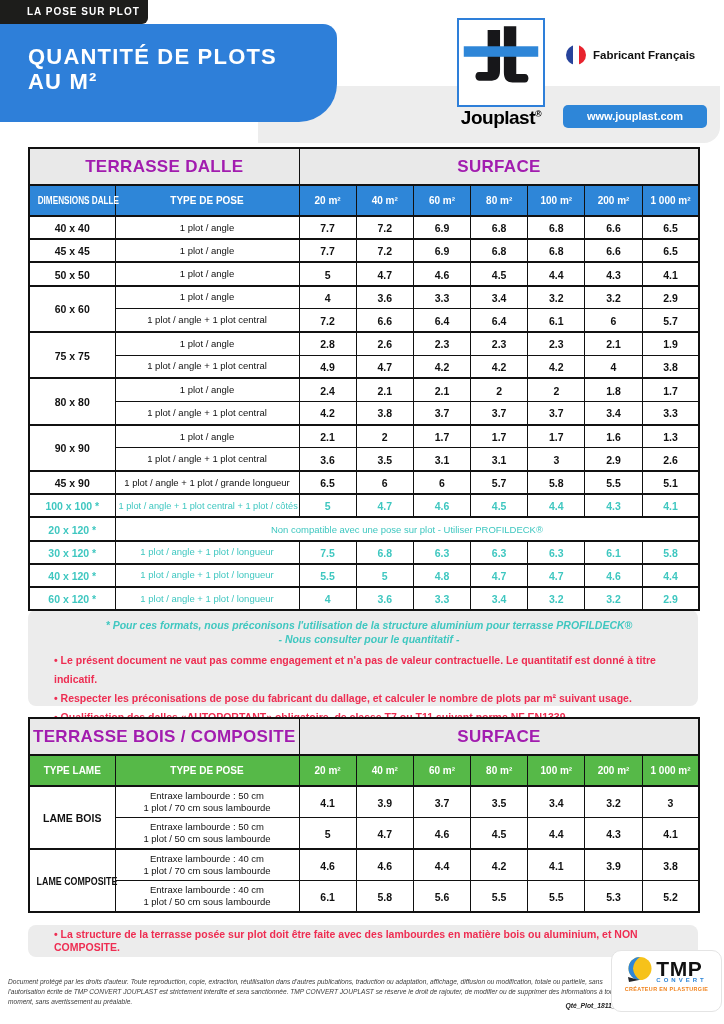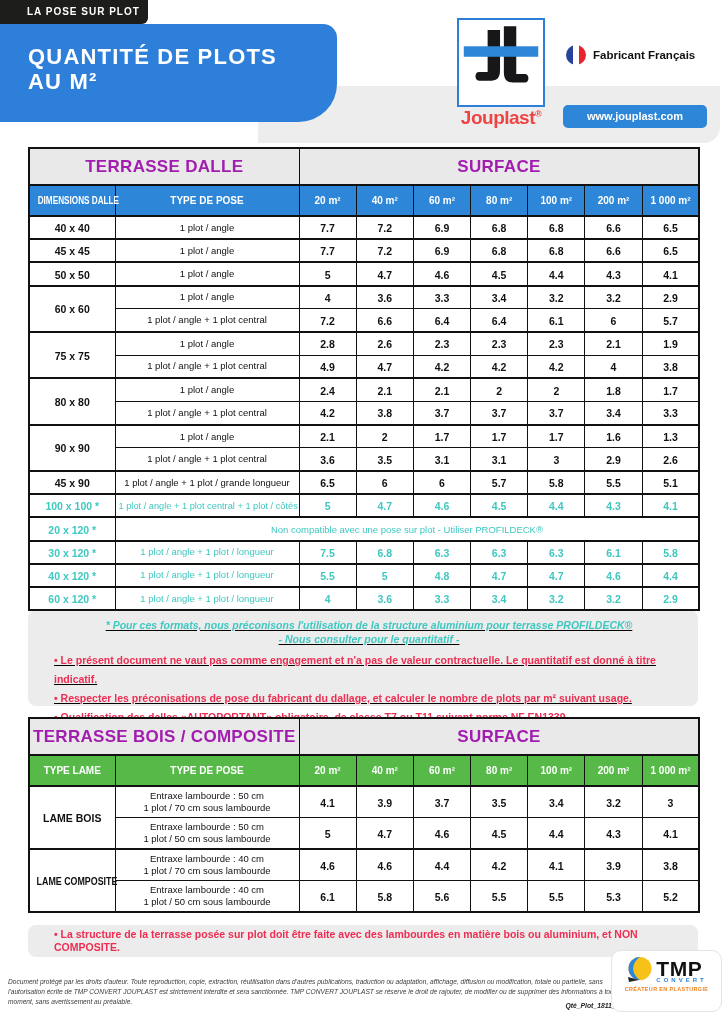--- a/index.html
+++ b/index.html
@@ -28,21 +28,21 @@
     font-weight:bold; letter-spacing:1.2px; font-size:22px; line-height:25px;
     padding-left:28px;
   }
   .banner .t1 { padding-top:20px; }
   .logo-box {
     position:absolute; left:457px; top:18px; width:88px; height:89px;
     background:#fff; border:2px solid #2e7fd9; z-index:3;
   }
   .brand {
     position:absolute; left:448px; top:107px; width:106px; text-align:center;
-    color:#ef4444; font-weight:bold; font-size:19px; z-index:3; letter-spacing:-0.5px;
+    color:#000000; font-weight:bold; font-size:19px; z-index:3; letter-spacing:-0.5px;
   }
   .brand sup { font-size:9px; }
   .flag {
     position:absolute; left:566px; top:45px; width:20px; height:20px; border-radius:50%;
     background:linear-gradient(90deg,#27439b 0 34%,#ffffff 34% 64%,#e8232e 64% 100%);
     z-index:3;
   }
   .fabricant {
     position:absolute; left:593px; top:49px; font-size:11.5px; font-weight:bold;
     color:#111; z-index:3;
@@ -75,21 +75,21 @@
   .pose div { line-height:1.3; }
   .val { font-size:10.5px; font-weight:bold; }
   tr.accent td { color:#3fc7c0; }
   .notecell { color:#3fc7c0; font-size:9.5px; }
   .fit { display:inline-block; white-space:nowrap; max-width:100%; vertical-align:middle; }
   
   .panel {
     position:absolute; left:28px; width:670px; background:#ececec;
     border-radius:8px; z-index:1;
   }
-  #notes1 { top:610px; height:96px; padding:8px 14px 0 26px;text-decoration:underline; }
+  #notes1 { top:610px; height:96px; padding:8px 14px 0 26px; }
   .starnote { color:#3fc7c0; font-weight:bold; font-style:italic; font-size:10.5px; text-align:center; line-height:14px; }
   .bullets { margin-top:5px; }
   .bullet { color:#ee2d52; font-weight:bold; font-size:10.5px; line-height:19px; }
   #note2 { top:925px; height:32px; padding:0 20px 0 26px; display:flex; align-items:center; }
   #note2 .bullet { line-height:13px; }
   
   .legal {
     position:absolute; left:8px; top:977px; width:608px;
     font-size:6.6px; font-style:italic; color:#3b3b3b; line-height:10px; z-index:1;
   }

